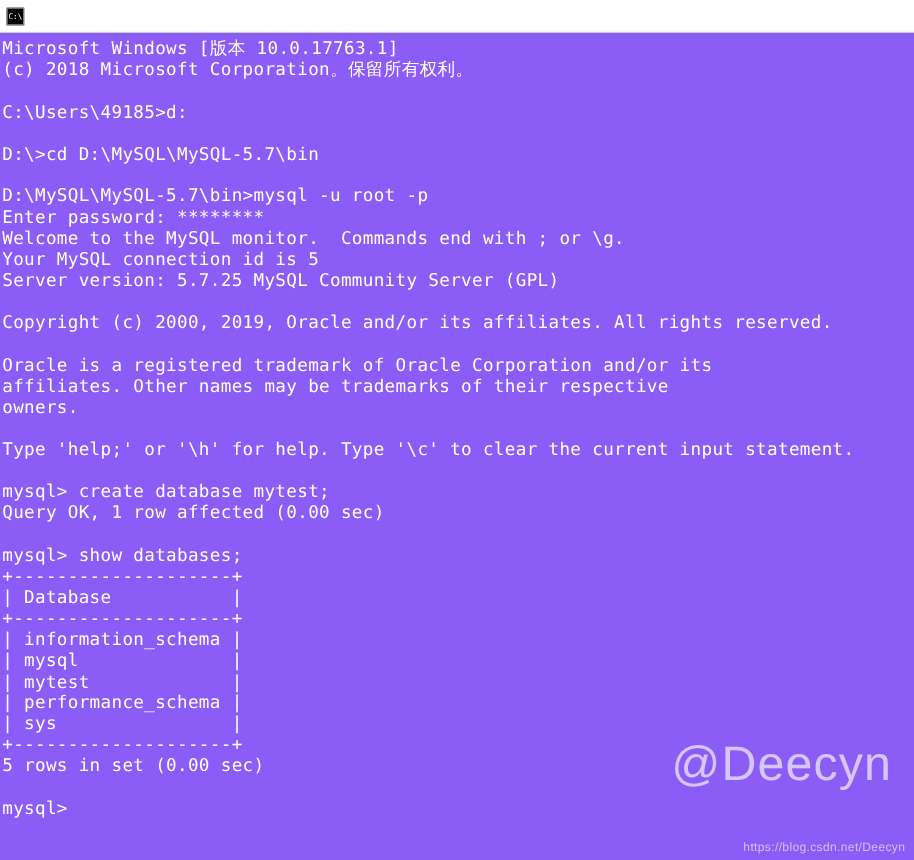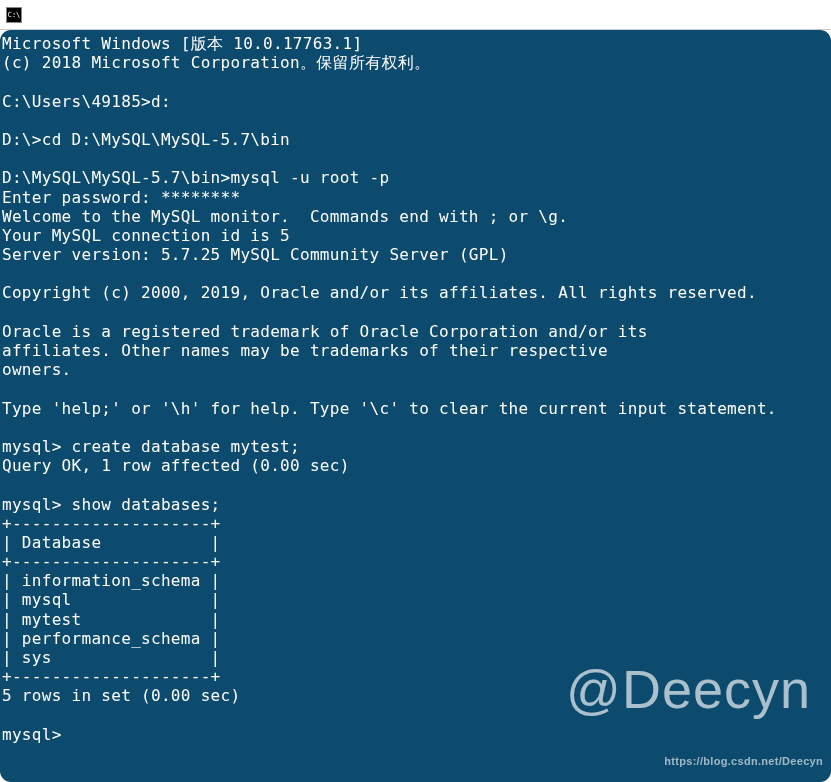--- a/index.html
+++ b/index.html
@@ -33,51 +33,49 @@
       border: 1px solid #888;
       margin-right: 6px;
       display: flex;
       align-items: center;
       justify-content: center;
       color: #fff;
       font-size: 7px;
       font-family: Consolas, monospace;
     }
     .terminal {
-      background: #0c4a6e;
+      background: #8b5cf6;
       color: #fff;
       width: 100%;
       height: calc(100% - 30px);
       padding: 4px 2px;
       font-size: 16px;
       line-height: 1.2;
       white-space: pre;
       font-family: "NSimSun", "SimSun", "Consolas", monospace;
       position: relative;
       letter-spacing: 0.3px;
-      border-radius: 11px;
     }
     .watermark {
       position: absolute;
       right: 20px;
       bottom: 60px;
       font-family: Arial, sans-serif;
-      font-size: 54px;
+      font-size: 44px;
       font-weight: 400;
       color: rgba(255,255,255,0.65);
       letter-spacing: 1px;
     }
     .footer-url {
       position: absolute;
       right: 8px;
-      bottom: 14px;
+      bottom: 4px;
       font-family: Arial, sans-serif;
       font-size: 11px;
       color: rgba(255,255,255,0.6);
-      font-weight: bold;
     }
   </style>
 </head>
 <body>
 
 <div class="title-bar">
   <div class="title-icon">C:\</div>
 </div>
 
 <div class="terminal"><span>Microsoft Windows [版本 10.0.17763.1]</span>

